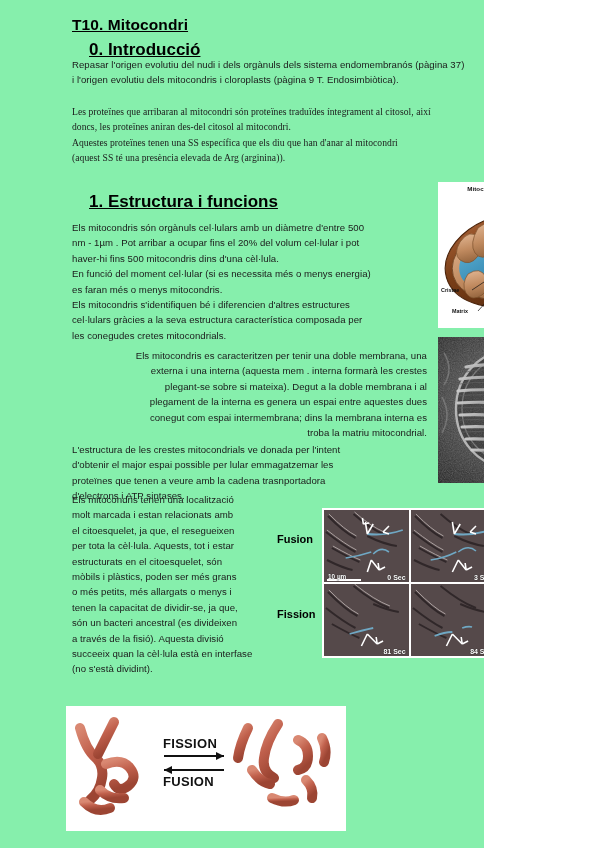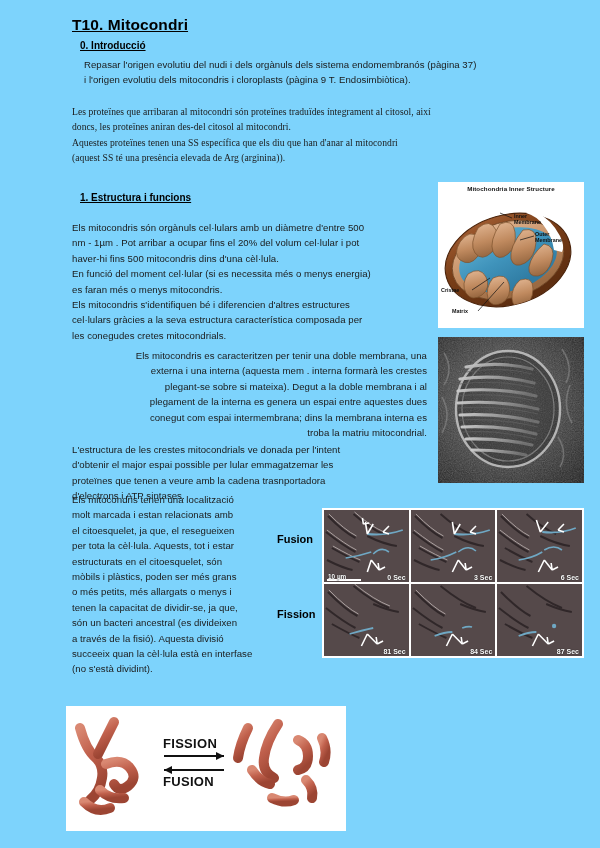--- a/index.html
+++ b/index.html
@@ -6,55 +6,55 @@
     margin: 0;
     padding: 0;
     background: #ffffff;
   }
   body {
     font-family: "Liberation Sans", sans-serif;
     color: #000000;
   }
   #page {
     position: relative;
-    width: 600px;
+    width: 484px;
     height: 848px;
-    background: #7dd3fc;
+    background: #86efac;
     overflow: hidden;
   }
 
   
   .doc-title {
     position: absolute;
     left: 72px;
     top: 16px;
     font-size: 15.5px;
     font-weight: bold;
     text-decoration: underline;
     letter-spacing: 0.1px;
   }
   .sec-head {
     position: absolute;
-    left: 80px;
-    font-size: 10px;
+    left: 89px;
+    font-size: 17px;
     font-weight: bold;
     text-decoration: underline;
   }
   #head-intro { top: 40px; }
   #head-estructura { top: 192px; text-align: center; }
 
   .para {
     position: absolute;
     font-size: 9.6px;
     line-height: 15.4px;
     color: #1a1a1a;
     white-space: pre-line;
     letter-spacing: 0.05px;
   }
-  #p-intro1 { left: 72px; top: 57px; width: 470px; margin-left: 12px; }
+  #p-intro1 { left: 72px; top: 57px; width: 470px; }
   #p-intro2 { left: 72px; top: 104px; width: 470px; font-family: Liberation Serif, serif; }
   #p-est1   { left: 72px; top: 220px; width: 355px; }
   #p-est2   { left: 72px; top: 348px; width: 355px; text-align: right; }
   #p-est3   { left: 72px; top: 442px; width: 355px; }
   #p-est4   { left: 72px; top: 492px; width: 200px; }
   #p-final  { left: 346px; top: 700px; width: 200px; }
 
   
   .side-label {
     position: absolute;

